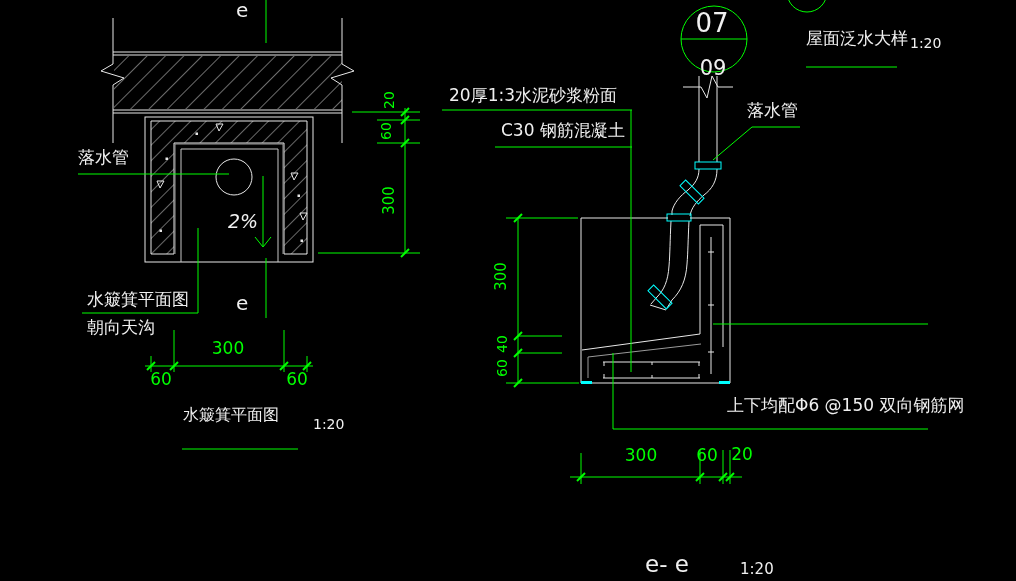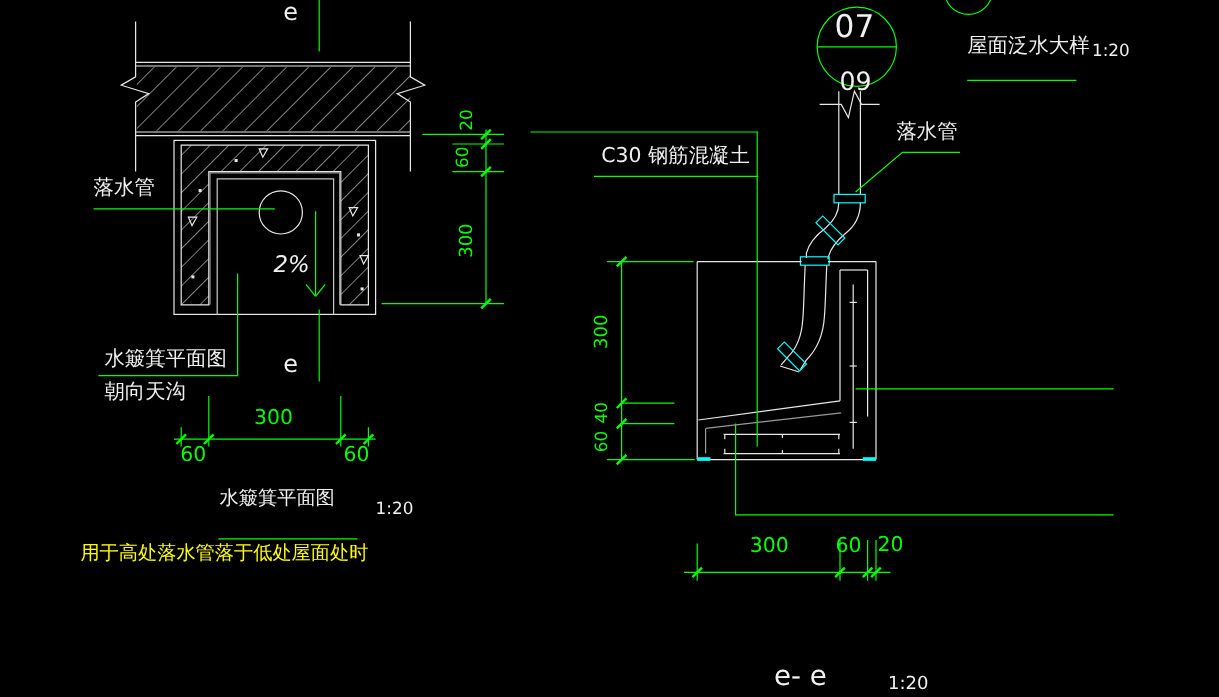--- a/index.html
+++ b/index.html
@@ -201,28 +201,29 @@
 <div class="t w" style="left:87px;top:291px;font-size:17px;">水簸箕平面图</div>
 <div class="t w" style="left:87px;top:319px;font-size:17px;">朝向天沟</div>
 <div class="t g ctr" style="left:198px;top:340px;width:60px;font-size:17px;">300</div>
 <div class="t g ctr" style="left:146px;top:371px;width:30px;font-size:17px;">60</div>
 <div class="t g ctr" style="left:282px;top:371px;width:30px;font-size:17px;">60</div>
 <div class="t g rot" style="left:369px;top:93px;width:40px;font-size:14px;">20</div>
 <div class="t g rot" style="left:366px;top:124px;width:40px;font-size:14px;">60</div>
 <div class="t g rot" style="left:359px;top:193px;width:60px;font-size:15px;">300</div>
 <div class="t w" style="left:183px;top:407px;font-size:16px;">水簸箕平面图</div>
 <div class="t w" style="left:313px;top:417px;font-size:14px;">1:20</div>
-<div class="t y" style="left:67px;top:453px;font-size:16px;">用于高处落水管落于低处屋面处时</div>
 
 <div class="t w ctr" style="left:692px;top:10px;width:40px;font-size:26px;">07</div>
 <div class="t w ctr" style="left:693px;top:30px;width:40px;font-size:21px;margin-top:28px;">09</div>
 <div class="t w" style="left:806px;top:30px;font-size:17px;">屋面泛水大样</div>
 <div class="t w" style="left:910px;top:36px;font-size:14px;">1:20</div>
+<div class="t w" style="left:449px;top:87px;font-size:17px;">20厚1:3水泥砂浆粉面</div>
 <div class="t w" style="left:501px;top:122px;font-size:17px;">C30 钢筋混凝土</div>
 <div class="t w" style="left:747px;top:102px;font-size:17px;">落水管</div>
+<div class="t w" style="left:727px;top:397px;font-size:17px;">上下均配Φ6 @150 双向钢筋网</div>
 <div class="t g rot" style="left:471px;top:269px;width:60px;font-size:15px;">300</div>
 <div class="t g rot" style="left:482px;top:337px;width:40px;font-size:14px;">40</div>
 <div class="t g rot" style="left:482px;top:361px;width:40px;font-size:14px;">60</div>
 <div class="t g ctr" style="left:611px;top:447px;width:60px;font-size:17px;">300</div>
 <div class="t g ctr" style="left:692px;top:447px;width:30px;font-size:17px;">60</div>
 <div class="t g ctr" style="left:727px;top:446px;width:30px;font-size:17px;">20</div>
 <div class="t w" style="left:645px;top:553px;font-size:23px;">e- e</div>
 <div class="t w" style="left:740px;top:562px;font-size:15px;">1:20</div>
 
 </div>

